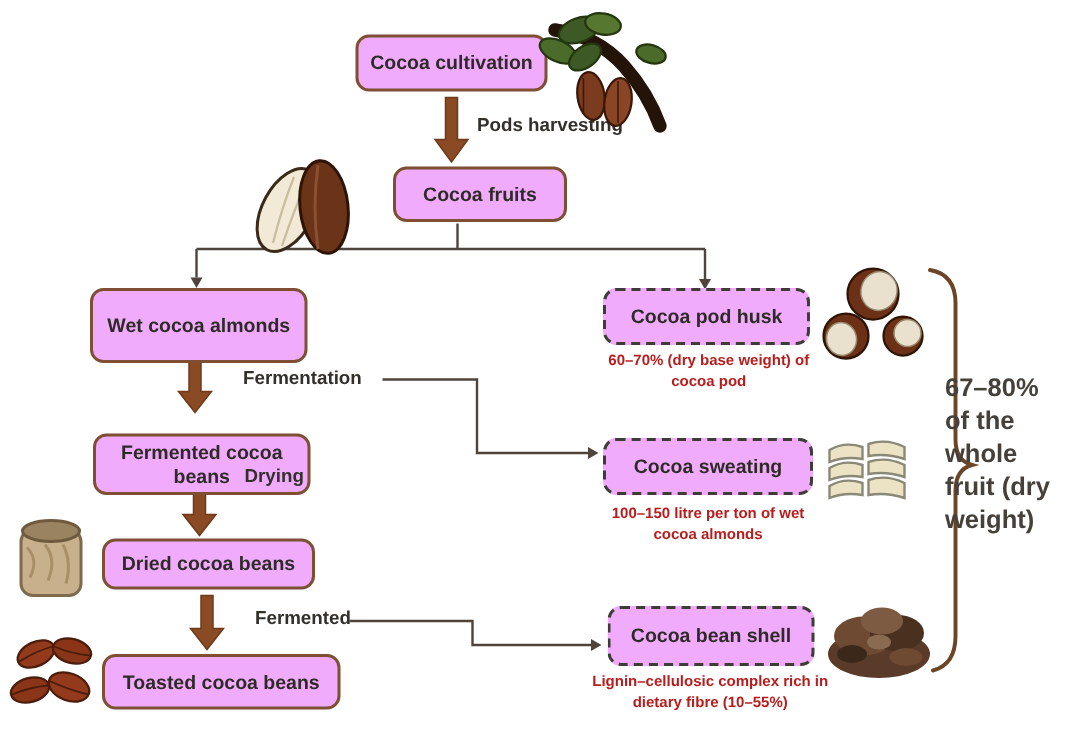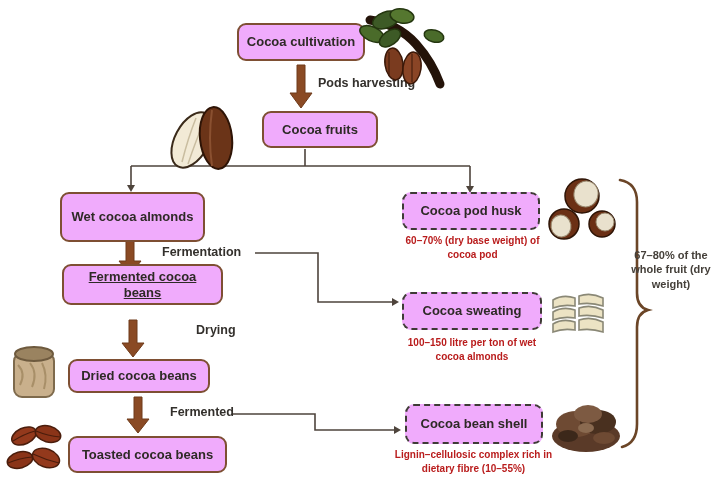--- a/index.html
+++ b/index.html
@@ -11,21 +11,21 @@
   .node{
     position:absolute;z-index:2;background:#f0abfc;
     border:2px solid #7e4f33;border-radius:9px;
     display:flex;align-items:center;justify-content:center;text-align:center;
     font-weight:bold;color:#2e2a26;font-size:13px;line-height:1.2;
     box-sizing:border-box;padding:2px 6px;
   }
   .node.dashed{border:2px dashed #3f3b36;border-radius:9px;}
   .plabel{position:absolute;z-index:2;font-weight:bold;color:#33302c;font-size:12.5px;white-space:nowrap;}
   .note{position:absolute;z-index:2;font-weight:600;color:#b91c1c;font-size:10px;text-align:center;line-height:1.35;}
-  .bracket-note{position:absolute;z-index:2;font-weight:bold;color:#45403a;font-size:11px;text-align:center;line-height:1.3;}
+  .bracket-note{position:absolute;z-index:2;font-weight:bold;color:#45403a;font-size:17px;text-align:left;line-height:1.3;}
   .icon{position:absolute;z-index:3;}
 </style>
 </head>
 <body>
 
 <div id="canvas">
 
   <svg class="overlay" width="720" height="488" viewBox="0 0 720 488">
 
     <g stroke="#4e443c" stroke-width="1.6" fill="none">
@@ -50,36 +50,36 @@
       <path d="M129,320 L137,320 L137,343 L144,343 L133,357 L122,343 L129,343 Z"></path>
       <path d="M134,397 L142,397 L142,419 L149,419 L138,433 L127,419 L134,419 Z"></path>
     </g>
 
     <path d="M620,180 Q637,183 637,202 L637,293 Q637,307 648,310 Q637,313 637,327 L637,424 Q637,443 622,447" stroke="#6b4527" stroke-width="2.6" fill="none" stroke-linecap="round"></path>
   </svg>
 
   <div class="node" style="left:237px;top:23px;width:128px;height:38px;">Cocoa cultivation</div>
   <div class="node" style="left:246px;top:111px;width:116px;height:37px;margin-left:16px;">Cocoa fruits</div>
   <div class="node" style="left:60px;top:192px;width:145px;height:50px;">Wet cocoa almonds</div>
-  <div class="node" style="left:62px;top:264px;width:161px;height:41px;text-decoration:underline;">Fermented cocoa beans</div>
+  <div class="node" style="left:62px;top:289px;width:145px;height:41px;">Fermented cocoa beans</div>
   <div class="node" style="left:68px;top:359px;width:142px;height:34px;">Dried cocoa beans</div>
   <div class="node" style="left:68px;top:436px;width:159px;height:37px;">Toasted cocoa beans</div>
 
   <div class="node dashed" style="left:402px;top:192px;width:138px;height:38px;">Cocoa pod husk</div>
   <div class="note" style="left:395px;top:234px;width:155px;">60–70% (dry base weight) of cocoa pod</div>
 
   <div class="node dashed" style="left:402px;top:292px;width:140px;height:38px;">Cocoa sweating</div>
   <div class="note" style="left:393px;top:336px;width:158px;">100–150 litre per ton of wet cocoa almonds</div>
 
   <div class="node dashed" style="left:405px;top:404px;width:138px;height:40px;">Cocoa bean shell</div>
   <div class="note" style="left:381px;top:448px;width:185px;">Lignin–cellulosic complex rich in dietary fibre (10–55%)</div>
 
   <div class="plabel" style="left:318px;top:76px;">Pods harvesting</div>
   <div class="plabel" style="left:162px;top:245px;">Fermentation</div>
-  <div class="plabel" style="left:163px;top:323px;margin-left:33px;">Drying</div>
+  <div class="plabel" style="left:163px;top:310px;">Drying</div>
   <div class="plabel" style="left:170px;top:405px;">Fermented</div>
 
   <div class="bracket-note" style="left:630px;top:248px;width:82px;">67–80% of the whole fruit (dry weight)</div>
 
   <svg class="icon" style="left:356px;top:6px;" width="92" height="86" viewBox="0 0 92 86">
     <path d="M14,14 Q42,18 60,38 Q76,56 84,78" stroke="#241309" stroke-width="9" fill="none" stroke-linecap="round"></path>
     <ellipse cx="30" cy="14" rx="14" ry="8" fill="#3d5a26" stroke="#24360f" stroke-width="1.5" transform="rotate(-20 30 14)"></ellipse>
     <ellipse cx="16" cy="28" rx="13" ry="7" fill="#4a6b2a" stroke="#24360f" stroke-width="1.5" transform="rotate(25 16 28)"></ellipse>
     <ellipse cx="46" cy="10" rx="12" ry="7" fill="#55772f" stroke="#24360f" stroke-width="1.5" transform="rotate(10 46 10)"></ellipse>
     <ellipse cx="34" cy="32" rx="12" ry="7" fill="#3d5a26" stroke="#24360f" stroke-width="1.5" transform="rotate(-35 34 32)"></ellipse>

